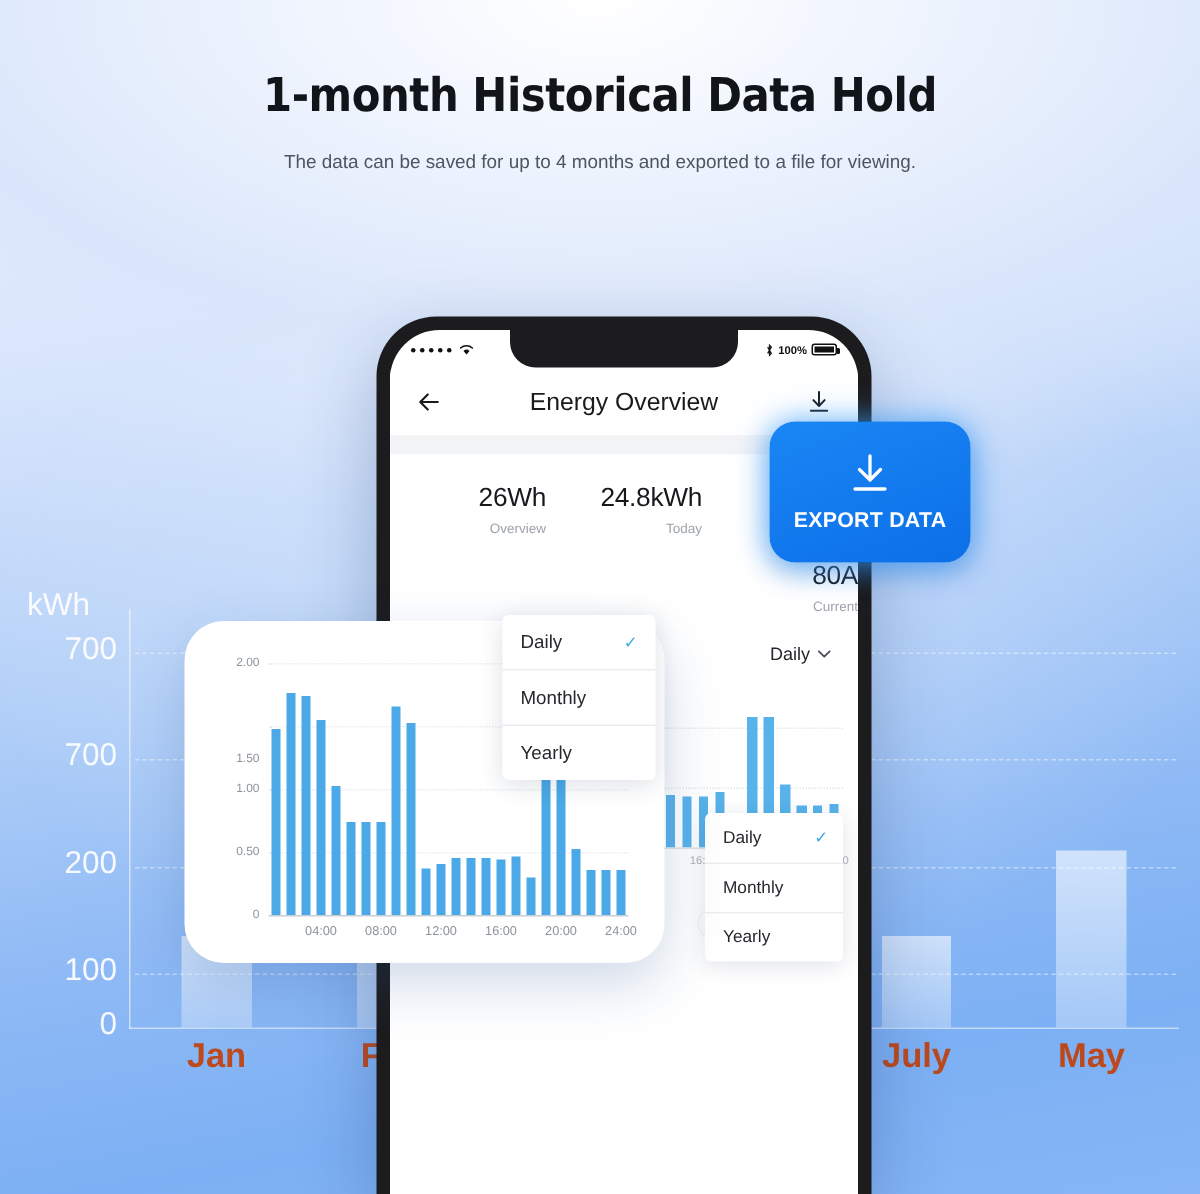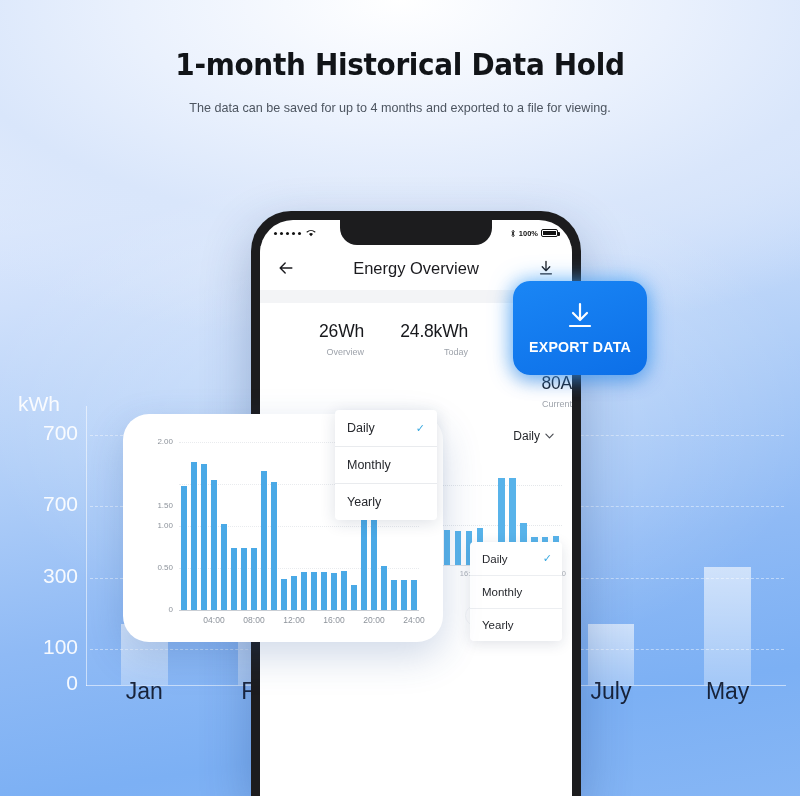--- a/index.html
+++ b/index.html
@@ -49,22 +49,22 @@
   .bg-grid {
     position: absolute; left: 90px; width: 694px; height: 0;
     border-top: 1px dashed rgba(255,255,255,.45);
   }
   .bg-bar {
     position: absolute; bottom: 0;
     background: linear-gradient(180deg, rgba(255,255,255,.60) 0%, rgba(255,255,255,.30) 100%);
   }
   #bg-plot { position: absolute; left: 86px; top: 14px; width: 700px; height: 279px; }
   .bg-xlabel {
-    position: absolute; top: 286px; text-align: center;
-    font-size: 23px; color: #0f172a; opacity: .92;
+    position: absolute; top: 298px; text-align: center;
+    font-size: 23px; color: #c2410c; opacity: .92; font-weight: bold;
   }
 
   
   #phone {
     position: absolute; left: 251px; top: 211px; width: 330px; height: 585px;
     background: #1c1c1e;
     border-radius: 40px 40px 0 0;
     padding: 9px 9px 0 9px;
     box-shadow: 0 18px 50px rgba(30,60,120,.30);
   }
@@ -224,21 +224,21 @@
   </div>
 </div>
 
 <div id="bgchart">
   <div id="bg-ylabel">kWh</div>
   <div id="bg-axisv"></div>
   <div id="bg-axish"></div>
   <div id="bg-yticks">
       <div class="bg-ytick" style="top: 28.6154px;">700</div>
       <div class="bg-ytick" style="top: 100.154px;">700</div>
-      <div class="bg-ytick" style="top: 171.692px;">300</div>
+      <div class="bg-ytick" style="top: 171.692px;">200</div>
       <div class="bg-ytick" style="top: 243.231px;">100</div>
       <div class="bg-ytick" style="top: 279px;">0</div>
     </div>
   <div id="bg-grids">
       <div class="bg-grid" style="top: 42.6154px;"></div>
       <div class="bg-grid" style="top: 114.154px;"></div>
       <div class="bg-grid" style="top: 185.692px;"></div>
       <div class="bg-grid" style="top: 257.231px;"></div>
     </div>
   <div id="bg-plot">

